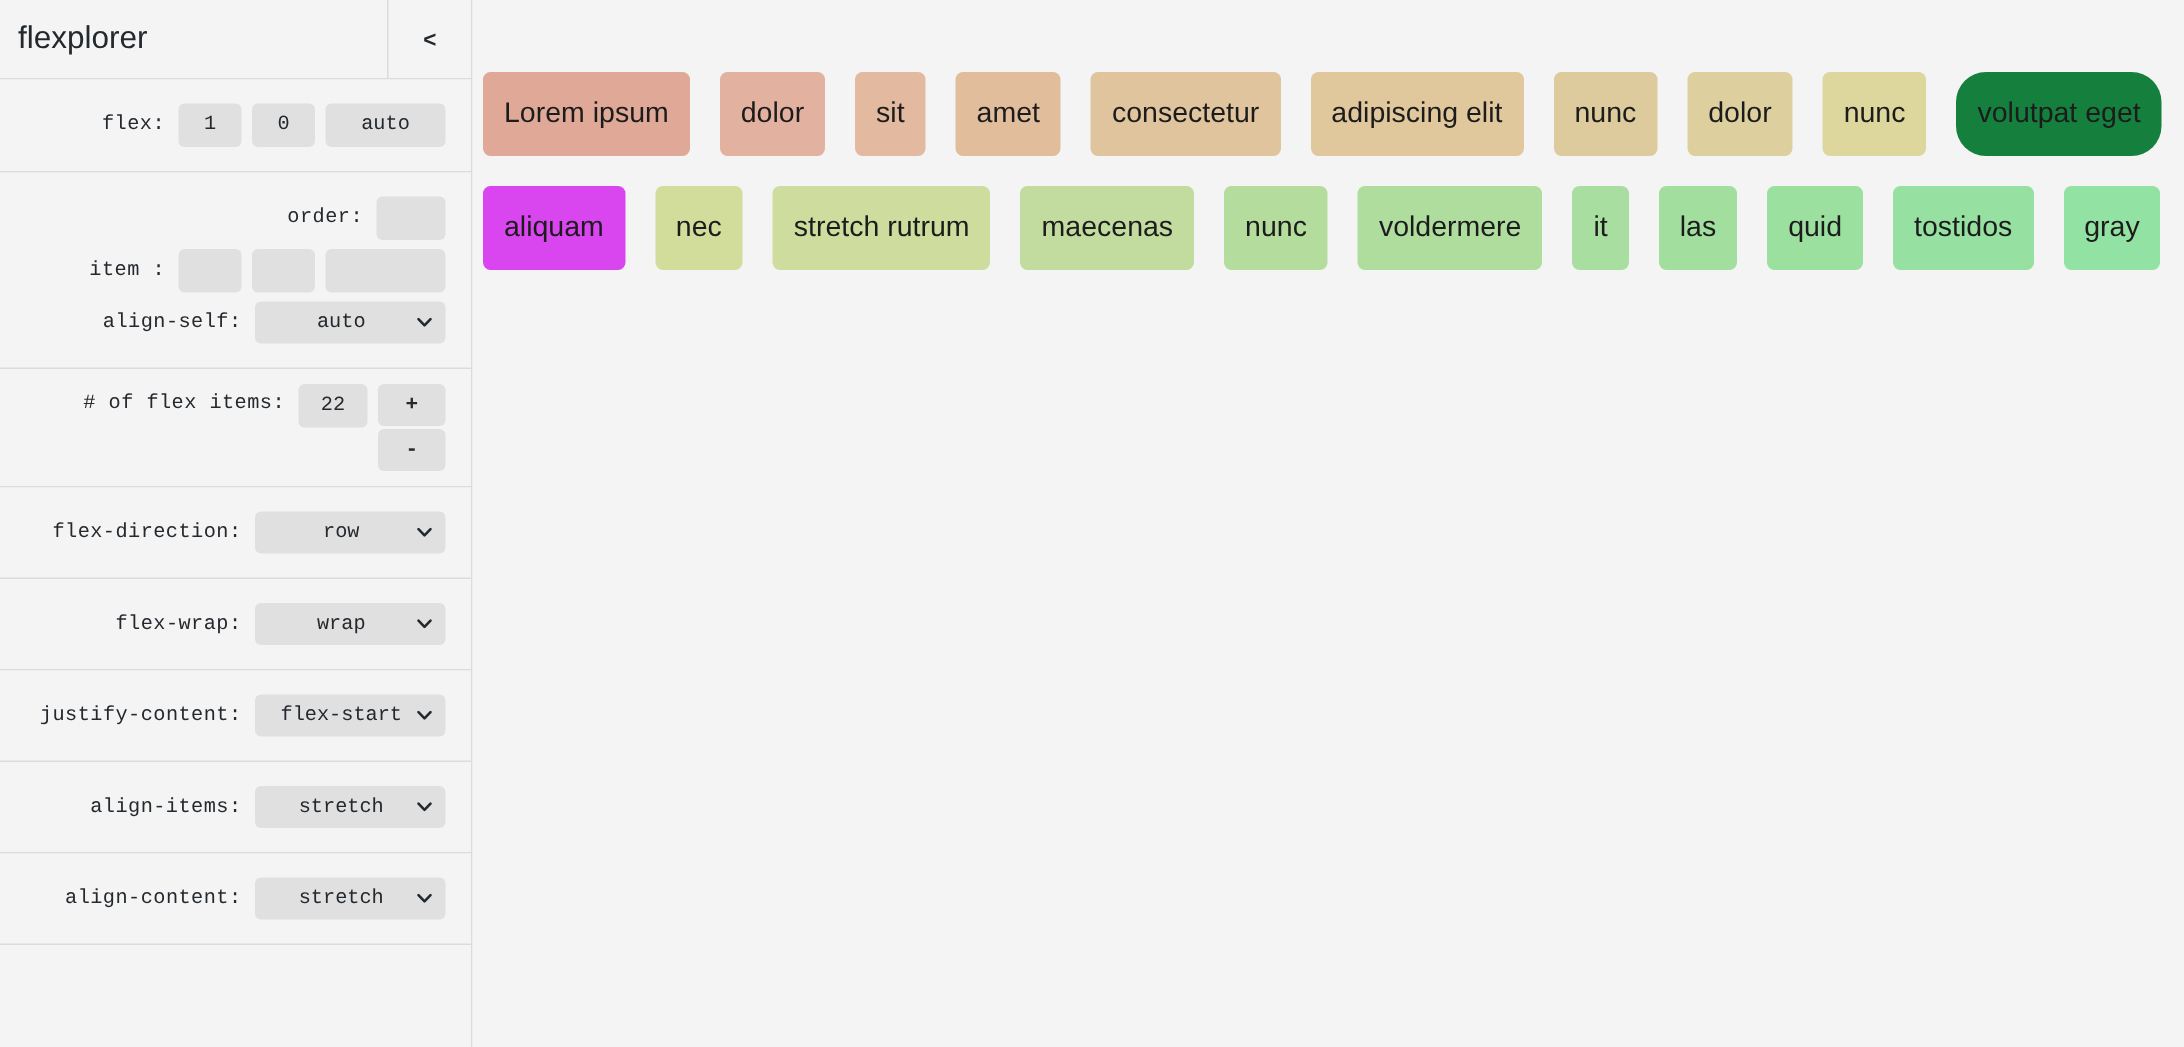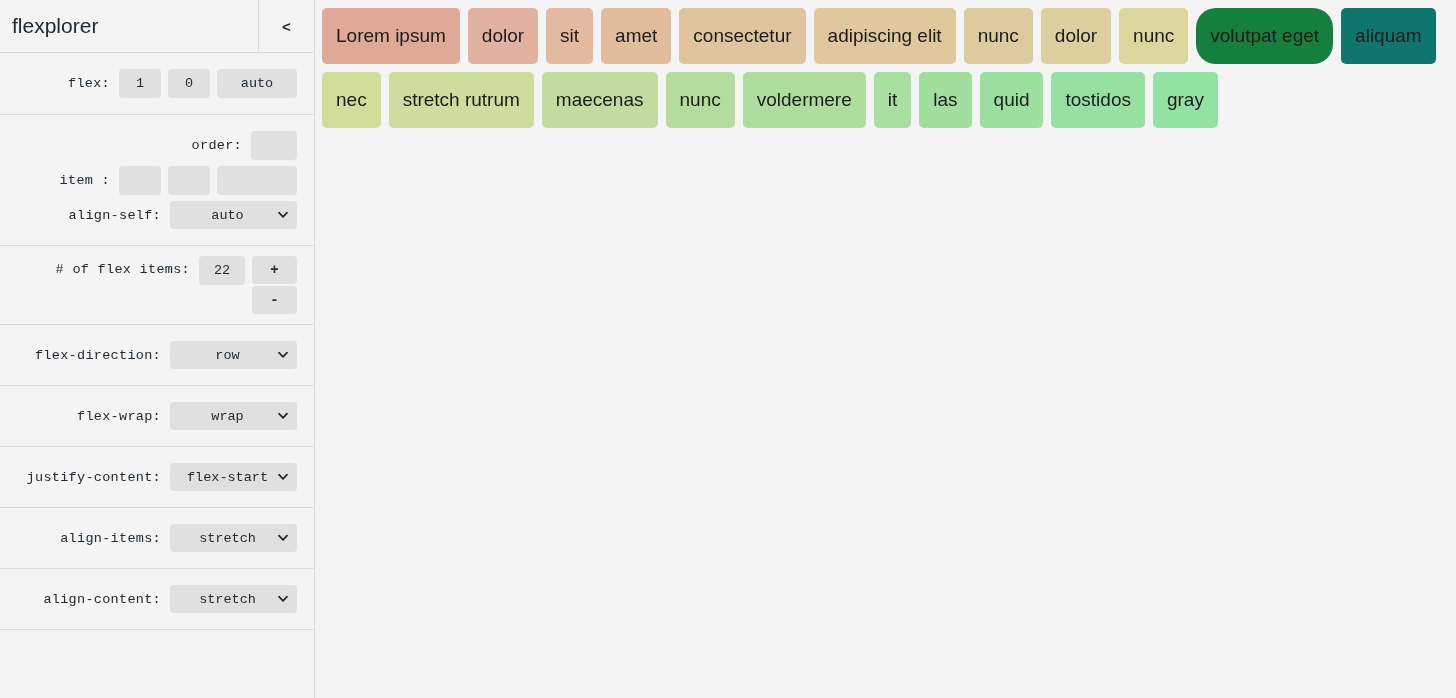--- a/index.html
+++ b/index.html
@@ -178,22 +178,23 @@
     padding: 8px 7px 0 7px;
     overflow: hidden;
   }
   .flex-container {
     display: flex;
     flex-direction: row;
     flex-wrap: wrap;
     justify-content: flex-start;
     align-items: stretch;
     align-content: stretch;
-    gap: 8px;
+    gap: 20px;
     width: 100%;
+    margin-top: 40px;
   }
   .flex-item {
     border-radius: 5px;
     display: flex;
     align-items: center;
     justify-content: center;
     font-family: "Liberation Sans", sans-serif;
     font-size: 19px;
     color: #1c1c1c;
     height: 56px;
@@ -346,21 +347,21 @@
         </div>
         <div class="flex-item" style="background: rgb(221, 207, 158);">
           <span>dolor</span>
         </div>
         <div class="flex-item" style="background: rgb(221, 215, 158);">
           <span>nunc</span>
         </div>
         <div class="flex-item" style="background: #15803d; border-radius: 20px;">
           <span>volutpat eget</span>
         </div>
-        <div class="flex-item" style="background: #0f766e; text-align: right;">
+        <div class="flex-item" style="background: #d946ef; text-align: right;">
           <span>aliquam</span>
         </div>
         <div class="flex-item" style="background: rgb(210, 221, 156);">
           <span>nec</span>
         </div>
         <div class="flex-item" style="background: rgb(206, 221, 157);">
           <span>stretch rutrum</span>
         </div>
         <div class="flex-item" style="background: rgb(193, 220, 158);">
           <span>maecenas</span>

